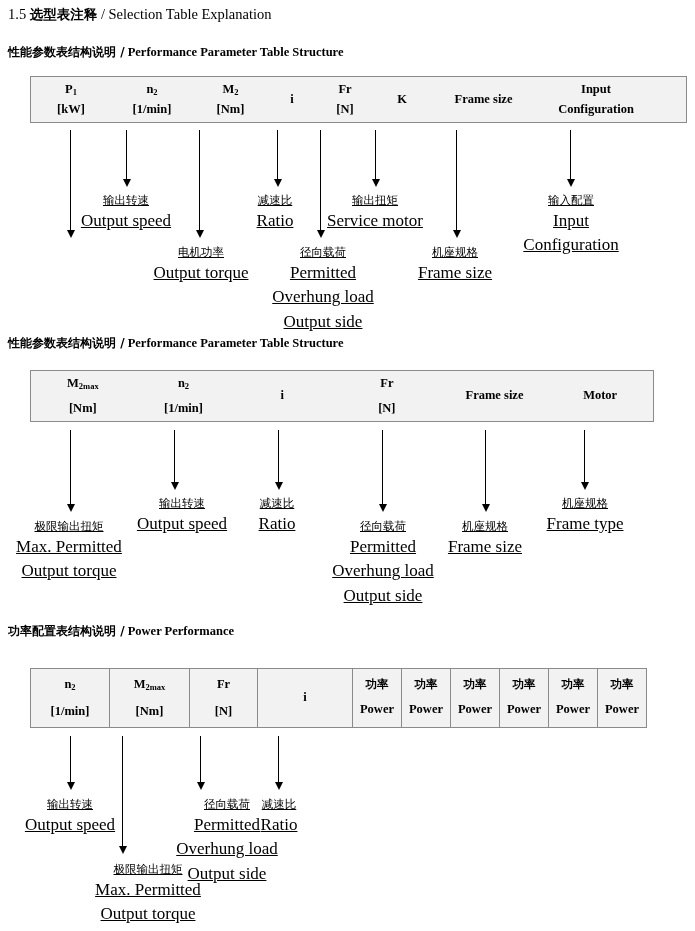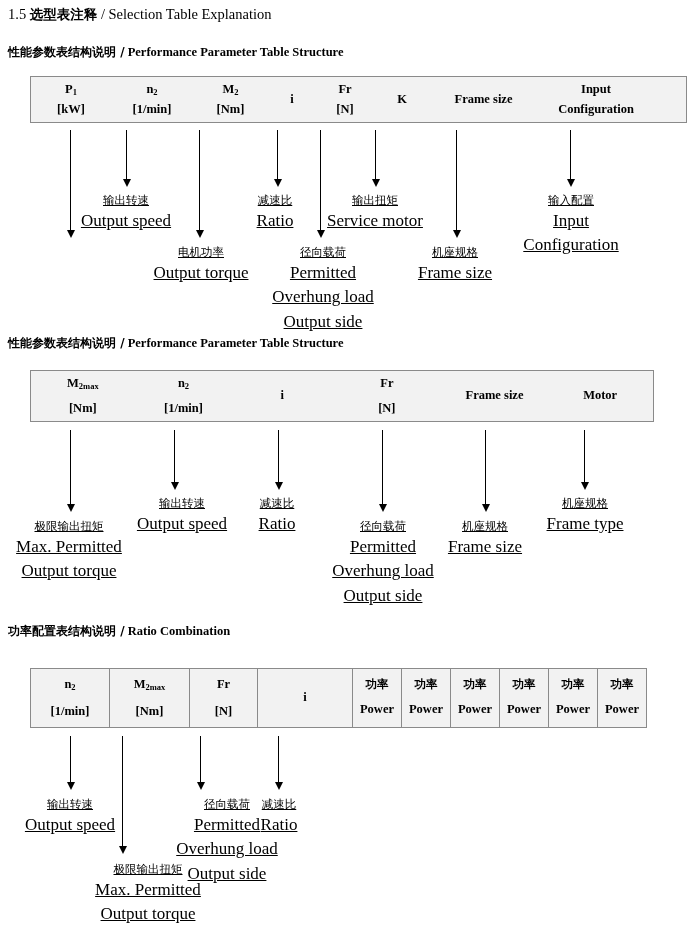--- a/index.html
+++ b/index.html
@@ -339,21 +339,21 @@
     <span class="en">Frame size</span>
   </div>
 
   <div class="lbl" style="left:533px; top:495px; width:104px;">
     <span class="cn">机座规格</span>
     <span class="en">Frame type</span>
   </div>
 
   <div class="section-title" style="left:8px; top:623px;">
     <span class="cn">功率配置表结构说明 /</span>
-    <span class="en">Ratio Combination</span>
+    <span class="en">Power Performance</span>
   </div>
 
   <div class="tbl divided" style="left:30px; top:668px; width:617px; height:60px;">
     <div class="cell" style="width:78px;">
       <span>n<sub>2</sub></span>
       <span class="l2" style="margin-top:8px;">[1/min]</span>
     </div>
     <div class="cell" style="width:80px;">
       <span>M<sub>2max</sub></span>
       <span class="l2" style="margin-top:8px;">[Nm]</span>

